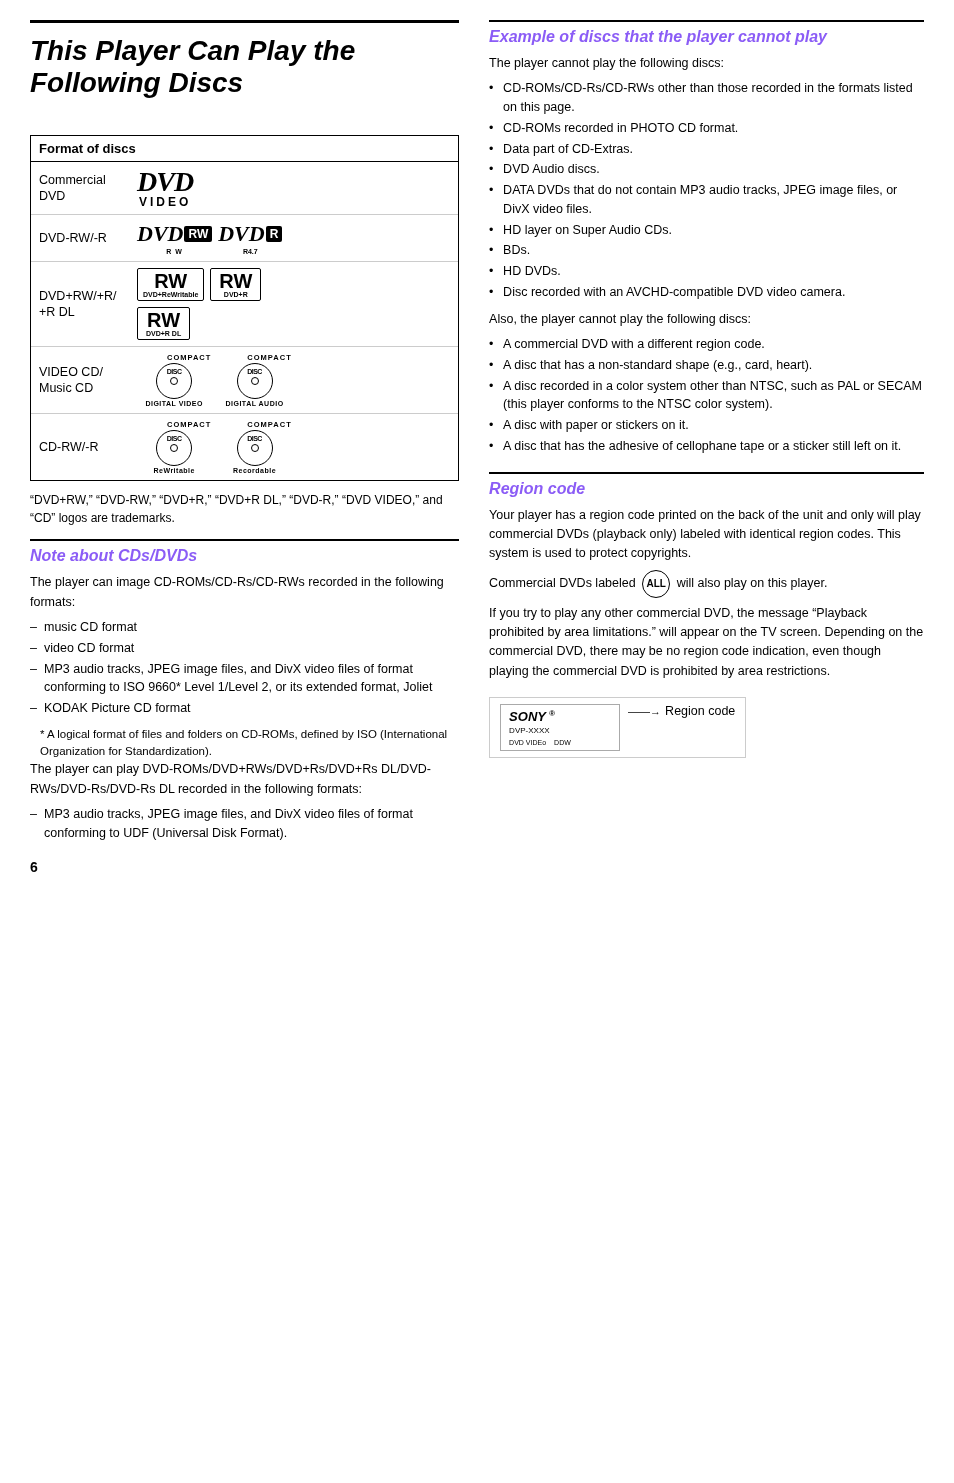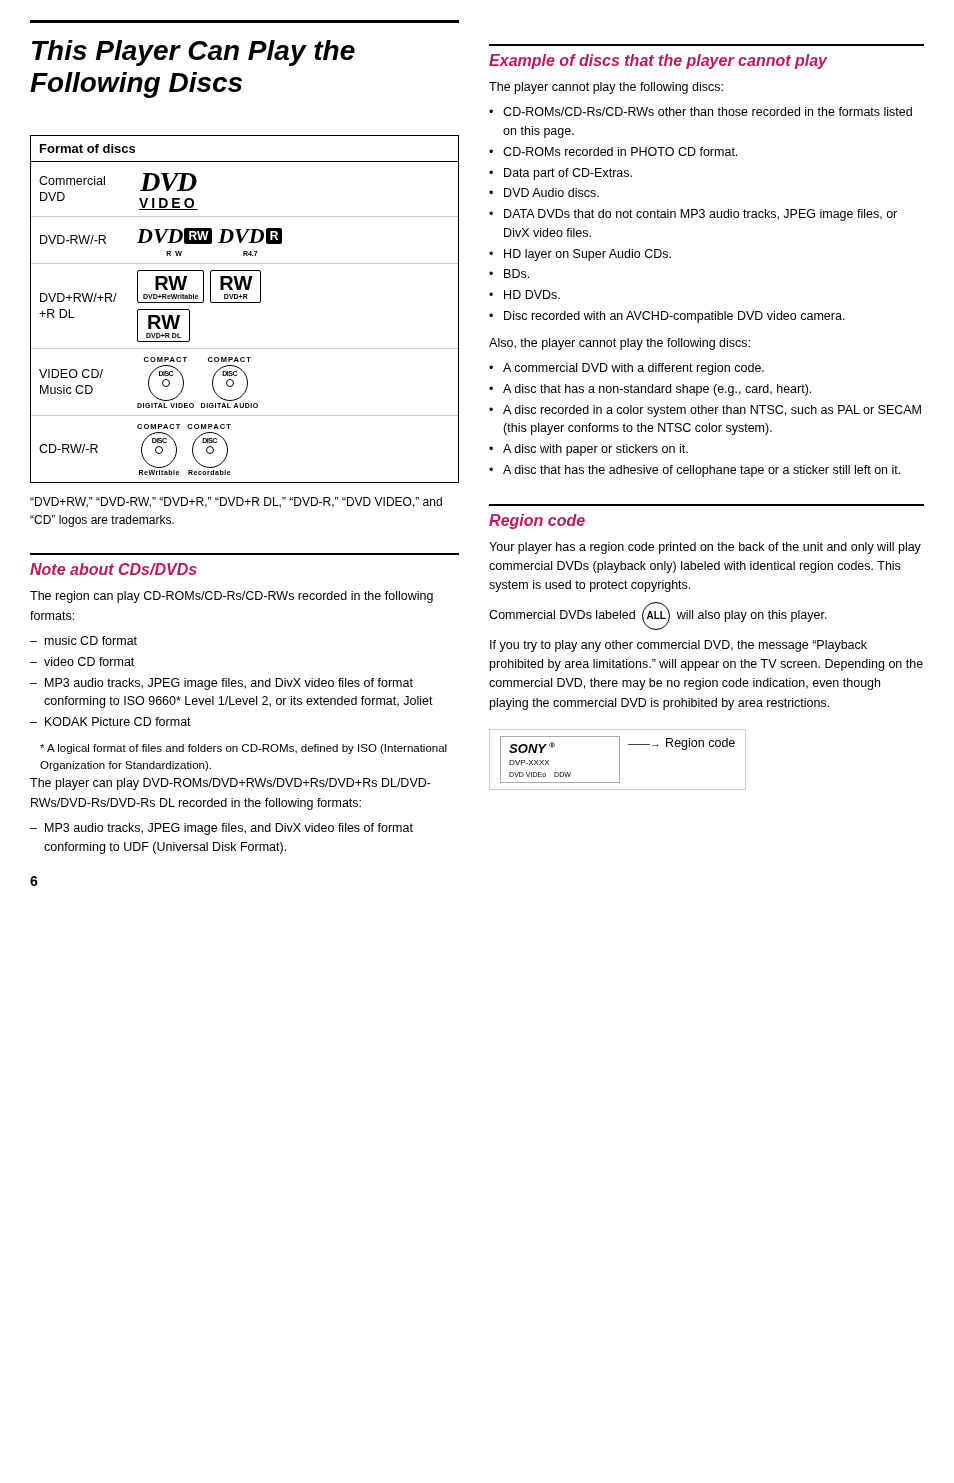--- a/index.html
+++ b/index.html
@@ -88,25 +88,24 @@
       line-height: 1.5;
     }
     
     .section {
       margin-bottom: 16px;
     }
     .section-title {
       font-size: 16px;
       font-weight: bold;
       font-style: italic;
-      color: #be185d;
+      color: #8b5cf6;
       border-top: 2px solid #000;
       padding-top: 6px;
       margin-bottom: 8px;
-      margin-top: 24px;
     }
     .section-text {
       font-size: 12.5px;
       line-height: 1.55;
       margin-bottom: 6px;
     }
     .bullet-list {
       list-style: none;
       padding: 0;
       margin: 0 0 8px 0;
@@ -207,20 +206,21 @@
     .compact-disc-wrapper {
       display: flex;
       flex-direction: column;
       align-items: center;
       gap: 1px;
     }
     .cd-top-label {
       font-size: 7.5px;
       font-weight: bold;
       letter-spacing: 1px;
+      margin-left: 30px;
     }
     .cd-disc-outer {
       width: 36px;
       height: 36px;
       border-radius: 50%;
       border: 1.5px solid #000;
       display: flex;
       align-items: center;
       justify-content: center;
       position: relative;
@@ -265,21 +265,21 @@
     <div class="format-table">
       <div class="format-table-header">Format of discs</div>
 
       <div class="format-row">
         <div class="format-label">Commercial DVD</div>
         <div class="format-logos">
           <div class="dvd-video-logo">
             <span class="dvd-text" style="font-size:28px;font-weight:bold;font-style:italic;font-family:'Times New Roman',serif;letter-spacing:-1px;">DVD</span>
             <div style="width:100%;display:flex;align-items:center;gap:2px;">
               <div style="flex:1;height:2px;background:#000;"></div>
-              <span style="font-size:14px;font-weight:bold;letter-spacing:3px;text-decoration:underline;">VIDEO</span>
+              <span style="font-size:12px;font-weight:bold;letter-spacing:3px;">VIDEO</span>
               <div style="flex:1;height:2px;background:#000;"></div>
             </div>
           </div>
         </div>
       </div>
 
       <div class="format-row">
         <div class="format-label">DVD-RW/-R</div>
         <div class="format-logos">
 
@@ -370,21 +370,21 @@
             <span class="cd-bottom-label">Recordable</span>
           </div>
         </div>
       </div>
     </div>
 
     <p class="trademark-note">“DVD+RW,” “DVD-RW,” “DVD+R,” “DVD+R DL,” “DVD-R,” “DVD VIDEO,” and “CD” logos are trademarks.</p>
 
     <div class="section">
       <h2 class="section-title">Note about CDs/DVDs</h2>
-      <p class="section-text">The region can play CD-ROMs/CD-Rs/CD-RWs recorded in the following formats:</p>
+      <p class="section-text">The player can image CD-ROMs/CD-Rs/CD-RWs recorded in the following formats:</p>
       <ul class="dash-list">
         <li>music CD format</li>
         <li>video CD format</li>
         <li>MP3 audio tracks, JPEG image files, and DivX video files of format conforming to ISO 9660* Level 1/Level 2, or its extended format, Joliet</li>
         <li>KODAK Picture CD format</li>
       </ul>
       <p class="asterisk-note">* A logical format of files and folders on CD-ROMs, defined by ISO (International Organization for Standardization).</p>
       <p class="section-text">The player can play DVD-ROMs/DVD+RWs/DVD+Rs/DVD+Rs DL/DVD-RWs/DVD-Rs/DVD-Rs DL recorded in the following formats:</p>
       <ul class="dash-list">
         <li>MP3 audio tracks, JPEG image files, and DivX video files of format conforming to UDF (Universal Disk Format).</li>

